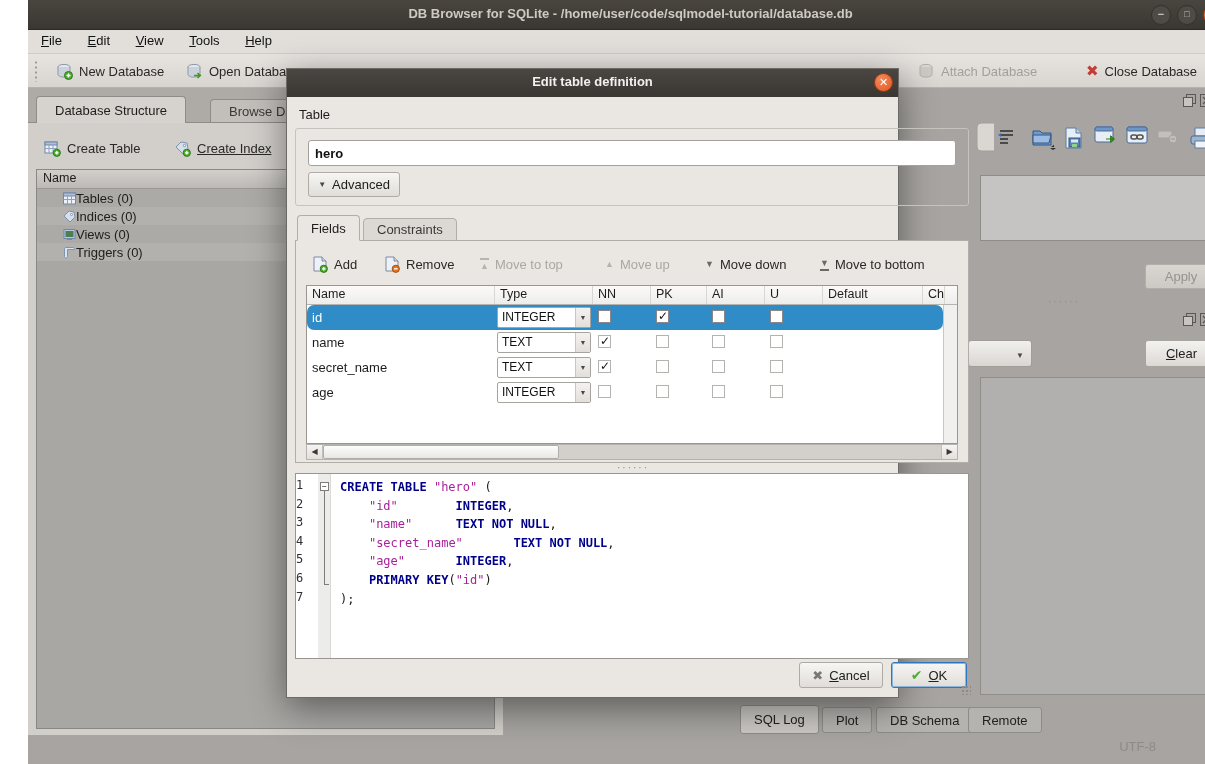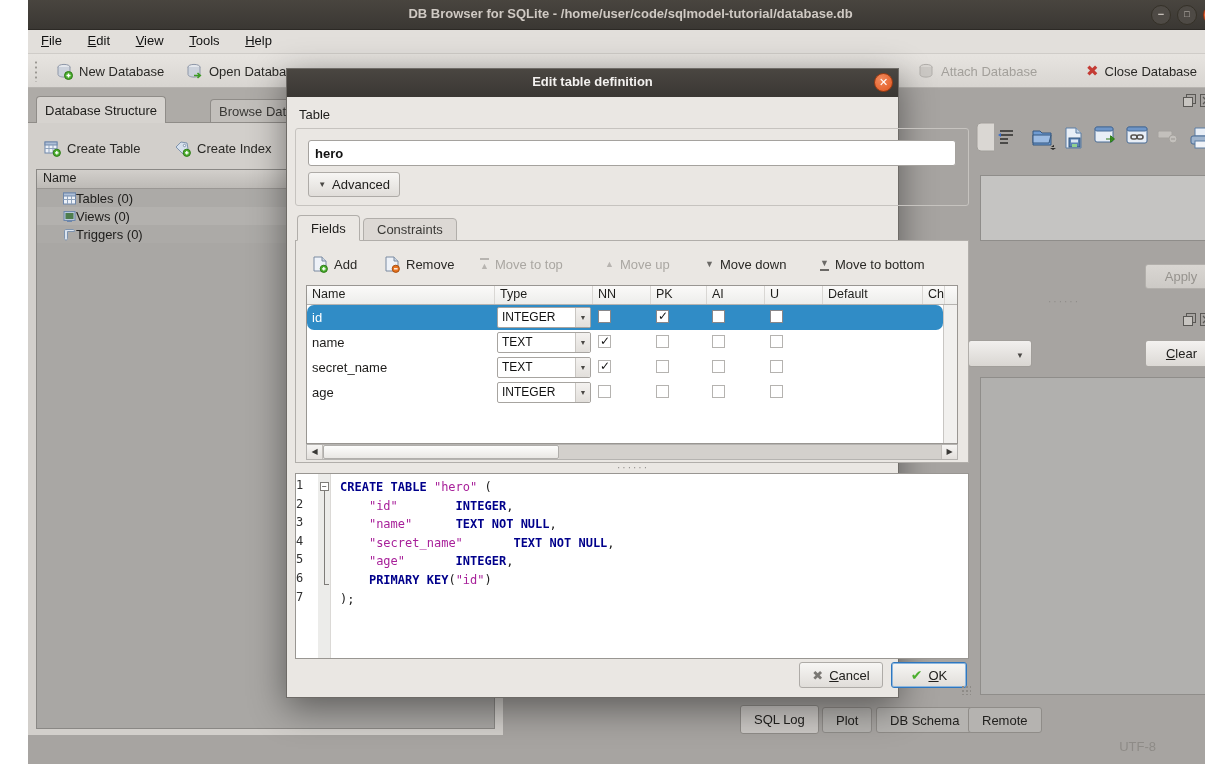--- a/index.html
+++ b/index.html
@@ -28,21 +28,21 @@
     background:linear-gradient(#e7e4e0,#d8d5d1); border-bottom:1px solid #b6b3af; }
   .tb-handle { position:absolute; left:6px; top:6px; width:4px; height:22px;
     background-image:radial-gradient(circle,#9a9792 1px,transparent 1.2px); background-size:4px 5px; }
   .tb-item { position:absolute; top:5px; height:24px; display:flex; align-items:center; gap:6px; color:#2a2926; }
   .tb-item.disabled { color:#a3a09b; }
   .redx { color:#c43c35; font-weight:bold; font-size:15px; }
 
   
   #left-tabbar { left:0; top:88px; width:475px; height:35px; background:#aeaba7; }
   .ltab { position:absolute; border:1px solid #8f8c88; border-bottom:none;
-    border-radius:4px 4px 0 0; padding:0 8px; display:flex; align-items:center; }
+    border-radius:4px 4px 0 0; padding:0 18px; display:flex; align-items:center; }
   .ltab.active { background:#d6d3cf; height:27px; top:8px; z-index:2; }
   .ltab.inactive { background:#c2bfbb; height:24px; top:11px; color:#3a3936; }
   #left-panel { left:0; top:122px; width:475px; height:613px; background:#d2cfcb; border-top:1px solid #8f8c88; }
   .mini-btn { position:absolute; top:12px; height:26px; display:flex; align-items:center; gap:6px; color:#2a2926; }
   #tree { position:absolute; left:8px; top:46px; width:459px; height:560px;
     background:#a9a7a4; border:1px solid #8a8885; }
   #tree-header { height:19px; background:linear-gradient(#d2cfcb,#bdbab6); border-bottom:1px solid #9a9794;
     padding:1px 0 0 6px; font-size:12.5px; color:#21201e; }
   .tree-row { height:18px; display:flex; align-items:center; padding-left:26px; gap:0; font-size:13px; color:#21201e; }
   .tree-row:nth-child(odd) { background:#b3b1ae; }
@@ -234,21 +234,21 @@
         <svg width="17" height="17" viewBox="0 0 17 17">
             <rect x="1" y="2" width="12" height="11" fill="#eef2f8" stroke="#6e87ab"></rect>
             <rect x="1" y="2" width="12" height="3" fill="#aebfd6" stroke="#6e87ab"></rect>
             <path d="M5 5v8M9 5v8M1 8.5h12" stroke="#8fa3bd"></path>
             <circle cx="12.8" cy="12.8" r="3.6" fill="#4caf2f" stroke="#2d7a16"></circle>
             <path d="M12.8 11v3.6M11 12.8h3.6" stroke="#fff" stroke-width="1.3"></path>
           </svg>
       </span>
       <span>Create Table</span>
     </div>
-    <div class="mini-btn" style="left:146px;">
+    <div class="mini-btn" style="left:146px;text-decoration:underline;">
       <span>
         <svg width="17" height="17" viewBox="0 0 17 17">
             <path d="M2 7 7 2l6 1 1 6-5 5z" fill="#d6e0ec" stroke="#7e93ad"></path>
             <circle cx="10.5" cy="5.5" r="1.2" fill="#fff" stroke="#7e93ad"></circle>
             <circle cx="12.8" cy="12.8" r="3.6" fill="#4caf2f" stroke="#2d7a16"></circle>
             <path d="M12.8 11v3.6M11 12.8h3.6" stroke="#fff" stroke-width="1.3"></path>
           </svg>
       </span>
       <span>Create Index</span>
     </div>
@@ -256,20 +256,29 @@
       <div id="tree-header">Name</div>
       <div class="tree-row">
         <span>
           <svg width="13" height="13" viewBox="0 0 13 13">
               <rect x="0.5" y="1" width="12" height="11" fill="#eef2f8" stroke="#6e87ab"></rect>
               <rect x="0.5" y="1" width="12" height="3" fill="#aebfd6" stroke="#6e87ab"></rect>
               <path d="M4.5 4v8M8.5 4v8M0.5 7.5h12" stroke="#8fa3bd"></path>
             </svg>
         </span>
         <span>Tables (0)</span>
+      </div>
+      <div class="tree-row">
+        <span>
+          <svg width="13" height="13" viewBox="0 0 13 13">
+              <path d="M1 6 6 1l5 1 1 5-5 5z" fill="#d6e0ec" stroke="#7e93ad"></path>
+              <circle cx="8.5" cy="4.5" r="1" fill="#fff" stroke="#7e93ad"></circle>
+            </svg>
+        </span>
+        <span>Indices (0)</span>
       </div>
       <div class="tree-row">
         <span>
           <svg width="13" height="13" viewBox="0 0 13 13">
               <rect x="1" y="1.5" width="11" height="9" fill="#b9c9dd" stroke="#6e87ab"></rect>
               <rect x="2.5" y="3" width="8" height="6" fill="#4e7d4e"></rect>
               <path d="M4 11.5h5" stroke="#6e87ab"></path>
             </svg>
         </span>
         <span>Views (0)</span>

